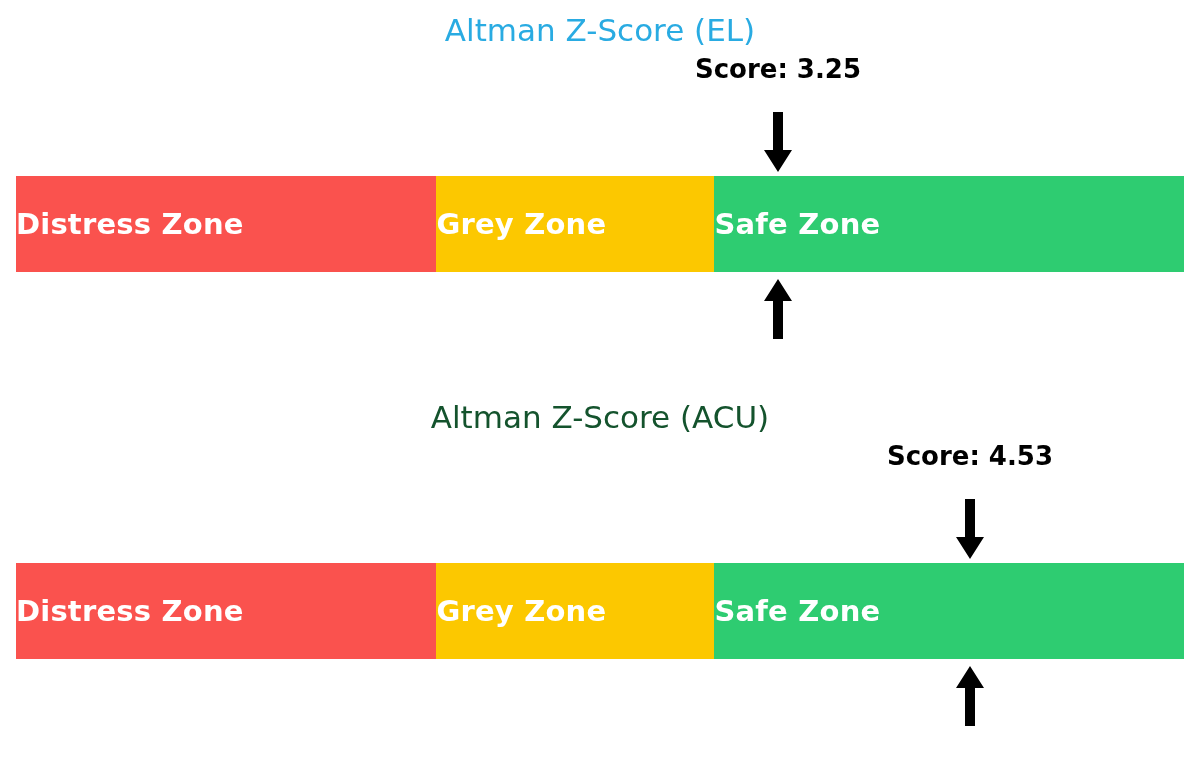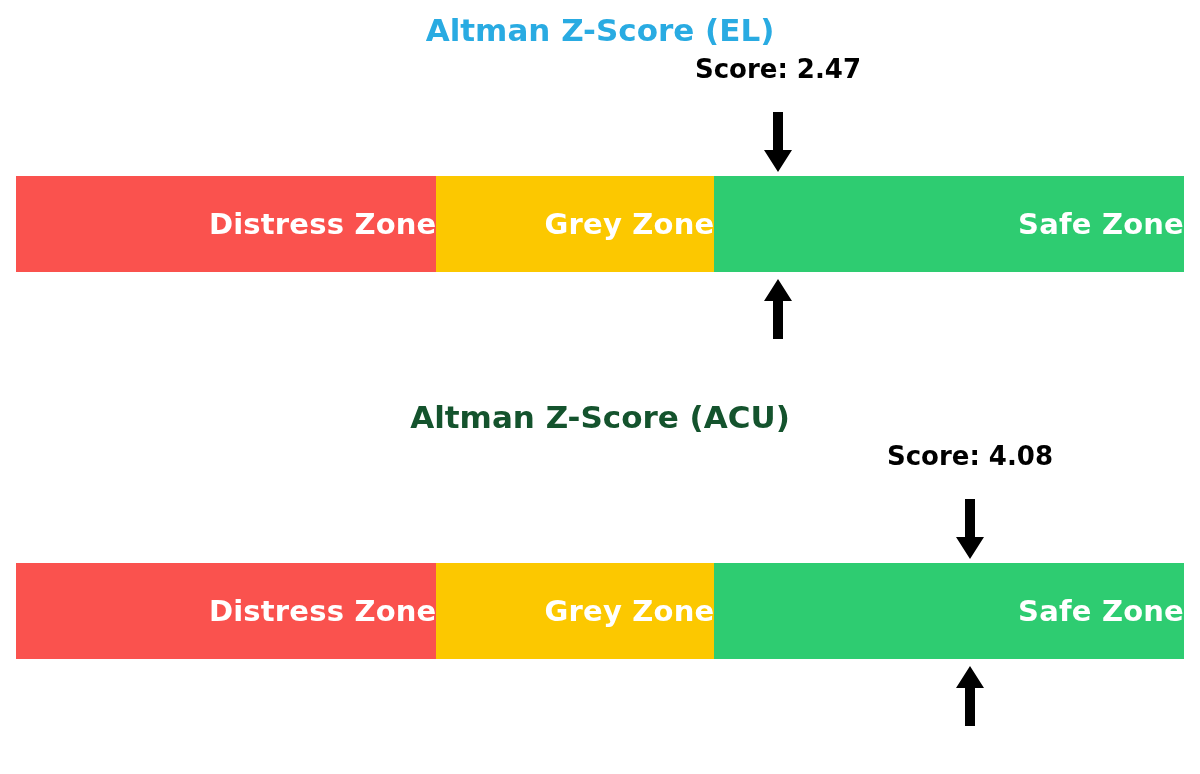--- a/index.html
+++ b/index.html
@@ -23,21 +23,21 @@
   }
 
   
   .chart-title {
     position: absolute;
     left: 0;
     width: 1200px;
     text-align: center;
     font-family: "DejaVu Sans", sans-serif;
     font-size: 31px;
-    font-weight: 700;
+    font-weight: 400;
     letter-spacing: 0px;
     white-space: nowrap;
   }
 
   
   .score-label {
     position: absolute;
     transform: translateX(-50%);
     font-family: "DejaVu Sans", sans-serif;
     font-size: 26px;
@@ -51,21 +51,21 @@
     position: absolute;
     display: flex;
     height: 96px;
     left: 16px;
     width: 1168px;
   }
   .zone {
     height: 100%;
     display: flex;
     align-items: center;
-    justify-content: flex-end;
+    justify-content: flex-start;
     box-sizing: border-box;
   }
   .zone-label {
     font-family: "DejaVu Sans", sans-serif;
     font-size: 29px;
     font-weight: bold;
     color: #ffffff;
     white-space: nowrap;
     letter-spacing: 0.2px;
   }
@@ -78,21 +78,21 @@
   }
   .arrow svg { display: block; }
 </style>
 </head>
 <body>
 
 <section class="panel">
 
   <div class="chart-title" style="top:12px; color:#29abe2;">Altman Z-Score (EL)</div>
 
-  <div class="score-label" style="left:778px; top:54px;">Score: 2.47</div>
+  <div class="score-label" style="left:778px; top:54px;">Score: 3.25</div>
 
   <div class="arrow" style="left:778px; top:112px;">
     <svg width="36" height="62" viewBox="0 0 36 62" aria-hidden="true">
       <path d="M13 0 H23 V38 H32 L18 60 L4 38 H13 Z" fill="#000000"></path>
     </svg>
   </div>
 
   <div class="zone-bar" style="top:176px;">
     <div class="zone" style="width:36.0%; background:#fa524e;">
       <span class="zone-label">Distress Zone</span>
@@ -110,21 +110,21 @@
       <path d="M18 2 L32 24 H23 V62 H13 V24 H4 Z" fill="#000000"></path>
     </svg>
   </div>
 
 </section>
 
 <section class="panel">
 
   <div class="chart-title" style="top:399px; color:#14532d;">Altman Z-Score (ACU)</div>
 
-  <div class="score-label" style="left:970px; top:441px;">Score: 4.08</div>
+  <div class="score-label" style="left:970px; top:441px;">Score: 4.53</div>
 
   <div class="arrow" style="left:970px; top:499px;">
     <svg width="36" height="62" viewBox="0 0 36 62" aria-hidden="true">
       <path d="M13 0 H23 V38 H32 L18 60 L4 38 H13 Z" fill="#000000"></path>
     </svg>
   </div>
 
   <div class="zone-bar" style="top:563px;">
     <div class="zone" style="width:36.0%; background:#fa524e;">
       <span class="zone-label">Distress Zone</span>

